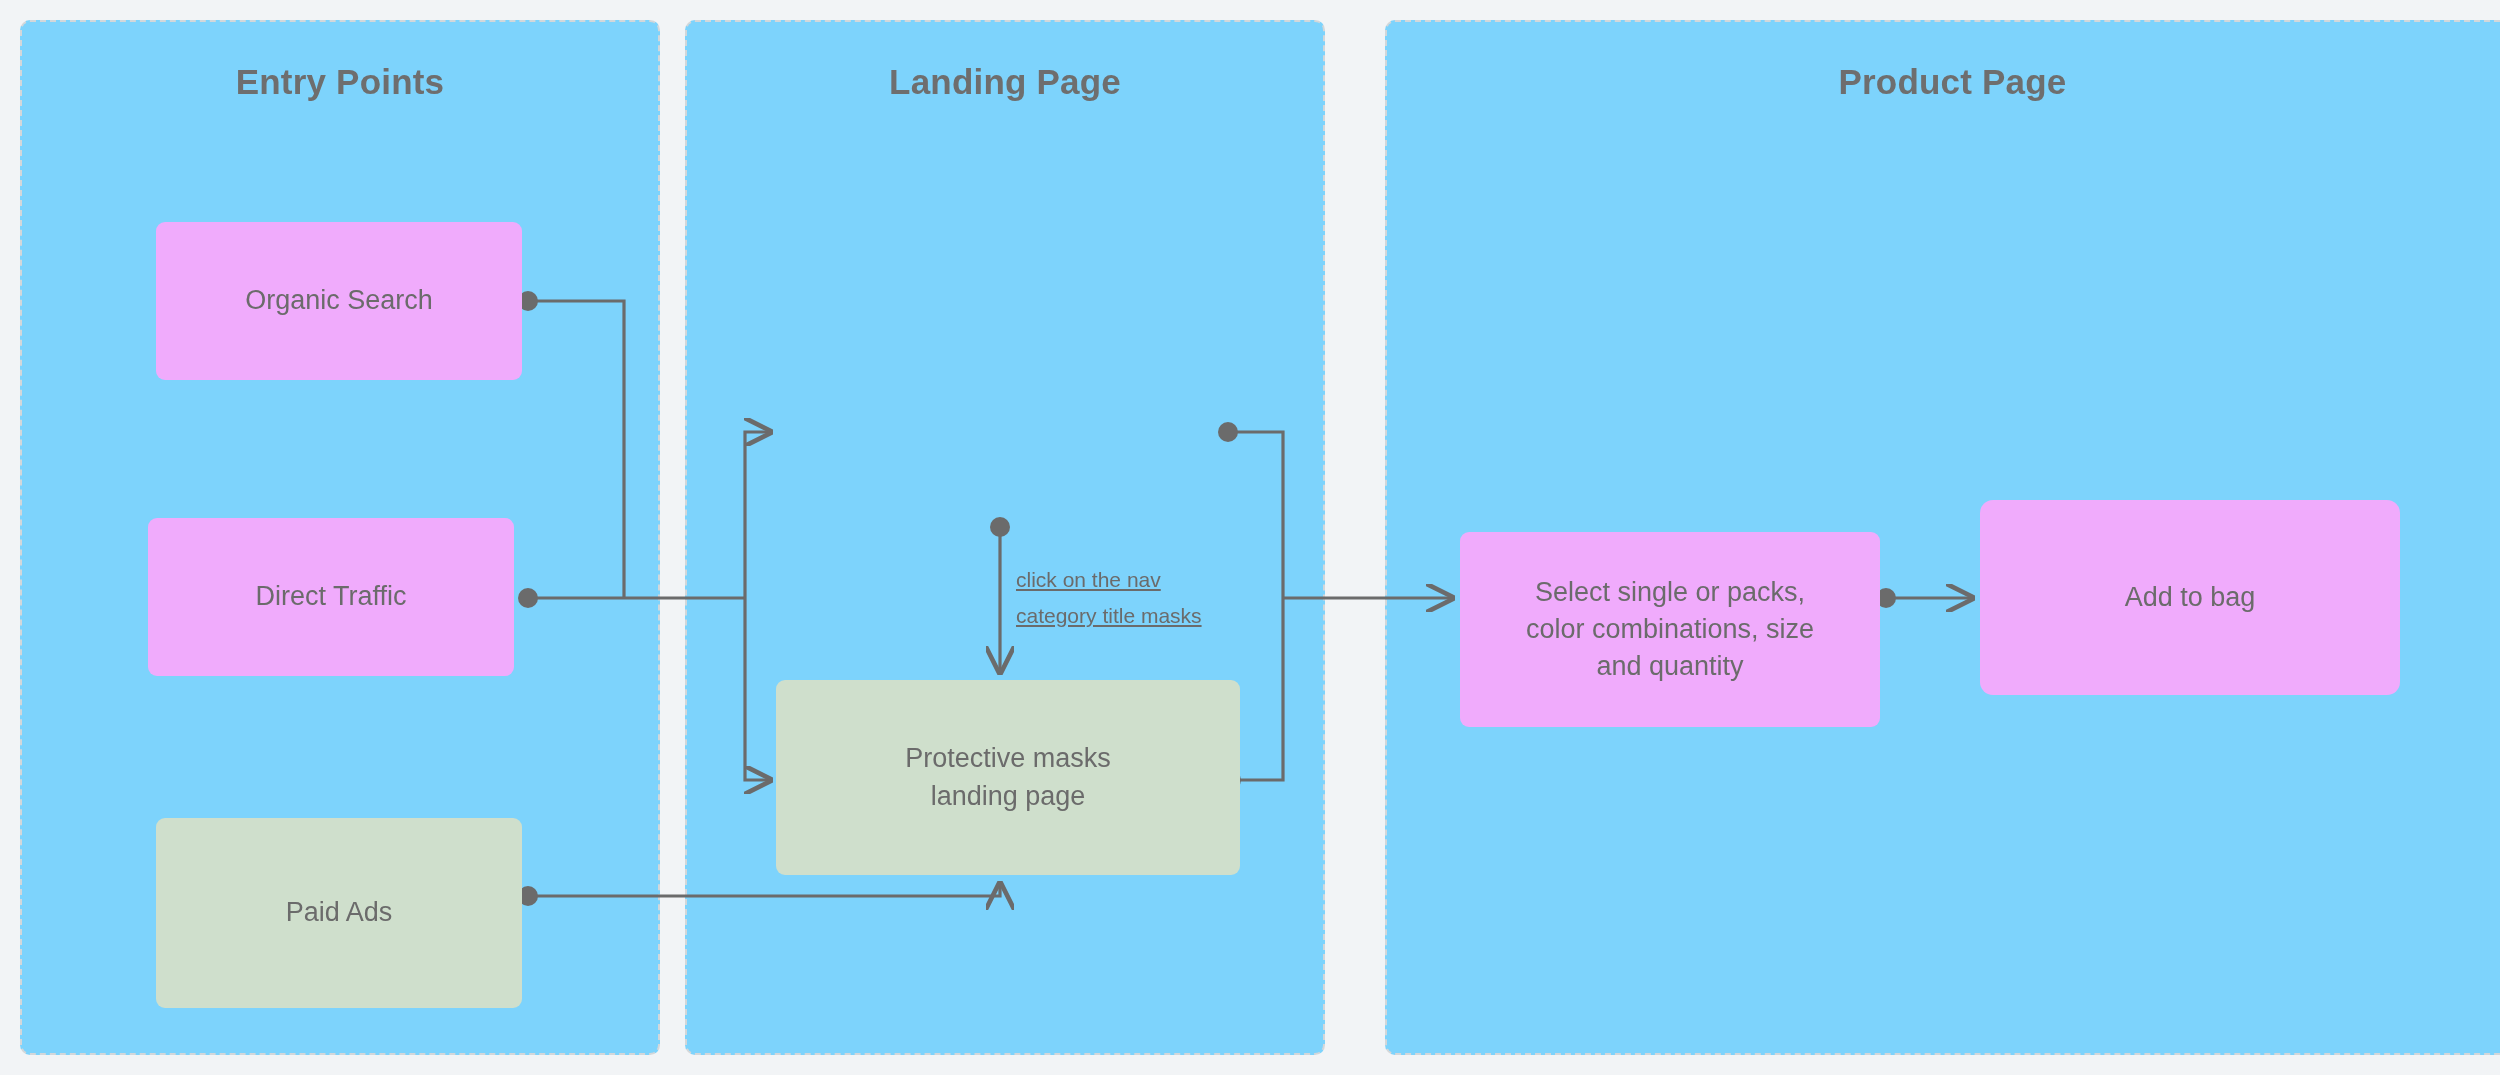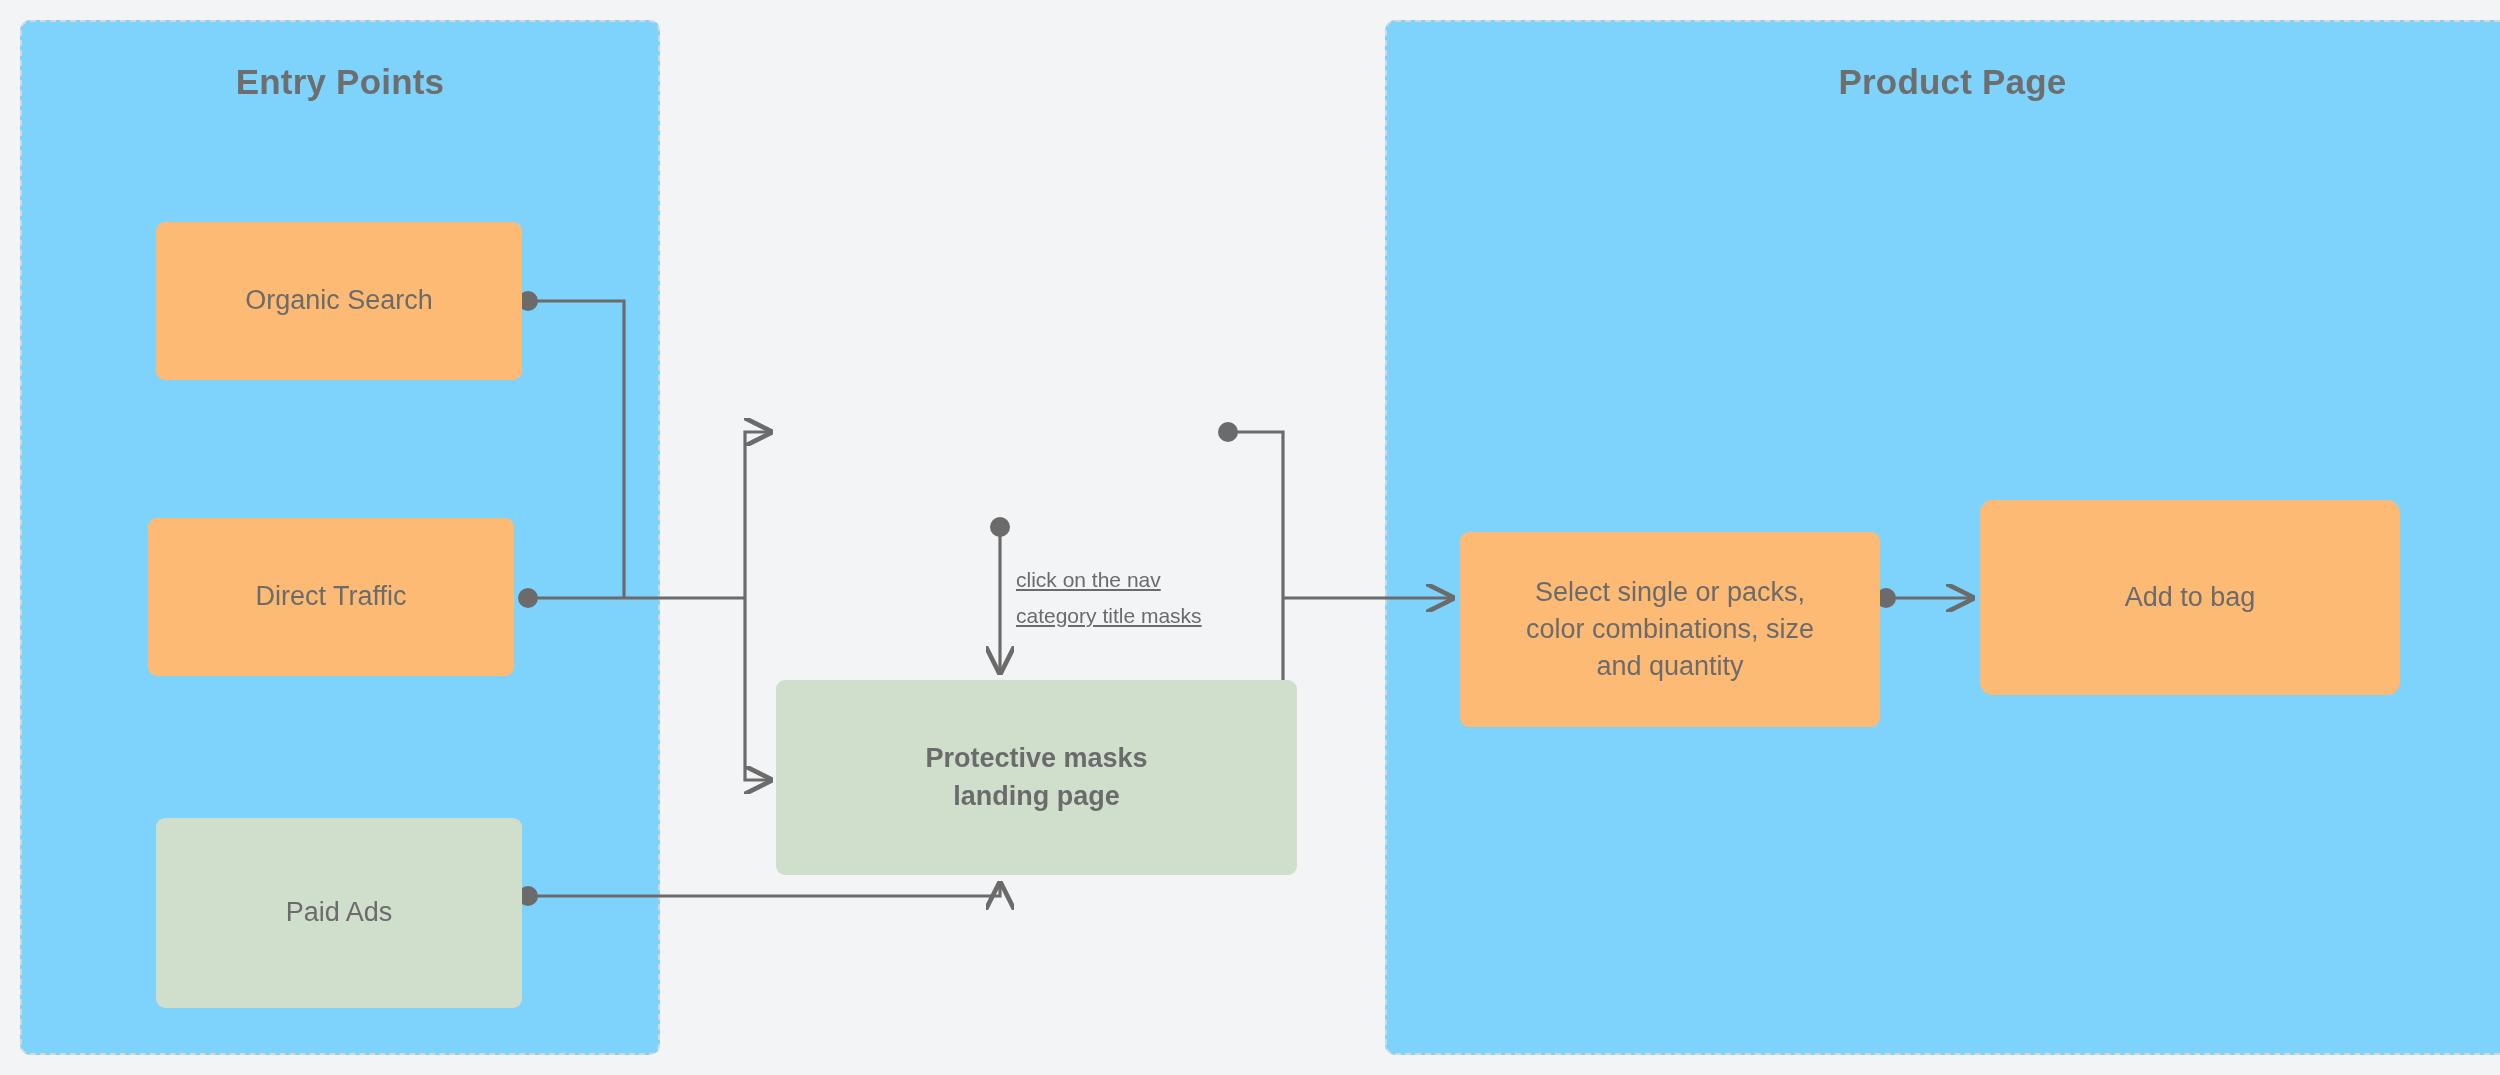--- a/index.html
+++ b/index.html
@@ -36,28 +36,28 @@
     border-radius: 9px;
     display: flex;
     align-items: center;
     justify-content: center;
     text-align: center;
     color: #6b6b6b;
     font-size: 27px;
     line-height: 1.38;
     padding: 6px 14px;
   }
-  .node.gray  { background: #fdba74; }
+  .node.gray  { background: #f0abfc; }
   .node.green { background: #cfdfcc; }
 
   #node-organic   { left: 156px;  top: 222px; width: 366px; height: 158px; }
   #node-direct    { left: 148px;  top: 518px; width: 366px; height: 158px; }
   #node-paid      { left: 156px;  top: 818px; width: 366px; height: 190px; }
   #node-home      { left: 776px;  top: 332px; width: 446px; height: 195px; }
-  #node-protect   { left: 776px;  top: 680px; width: 521px; height: 195px; font-weight: bold; }
+  #node-protect   { left: 776px;  top: 680px; width: 464px; height: 195px; }
   #node-select    { left: 1460px; top: 500px; width: 420px; height: 195px; margin-top: 32px; }
   #node-addbag    { left: 1980px; top: 500px; width: 420px; height: 195px; border-radius: 13px; }
 
   .edge-label {
     position: absolute;
     color: #6b6b6b;
     font-size: 21px;
     line-height: 1.7;
     white-space: nowrap;
   }
@@ -71,20 +71,23 @@
 </style>
 </head>
 <body>
 
 <div id="canvas">
 
   <div class="panel" id="panel-entry">
     <div class="panel-title">Entry Points</div>
   </div>
 
+  <div class="panel" id="panel-landing">
+    <div class="panel-title">Landing Page</div>
+  </div>
 
   <div class="panel" id="panel-product">
     <div class="panel-title">Product Page</div>
   </div>
 
   <svg id="wires" viewBox="0 0 2500 1075" xmlns="http://www.w3.org/2000/svg">
     <defs>
       <marker id="arrow" viewBox="0 0 10 10" refX="9" refY="5" markerWidth="9" markerHeight="9" orient="auto-start-reverse">
         <path d="M 0 0 L 10 5 L 0 10" fill="none" stroke="#6b6b6b" stroke-width="1.6"></path>
       </marker>

